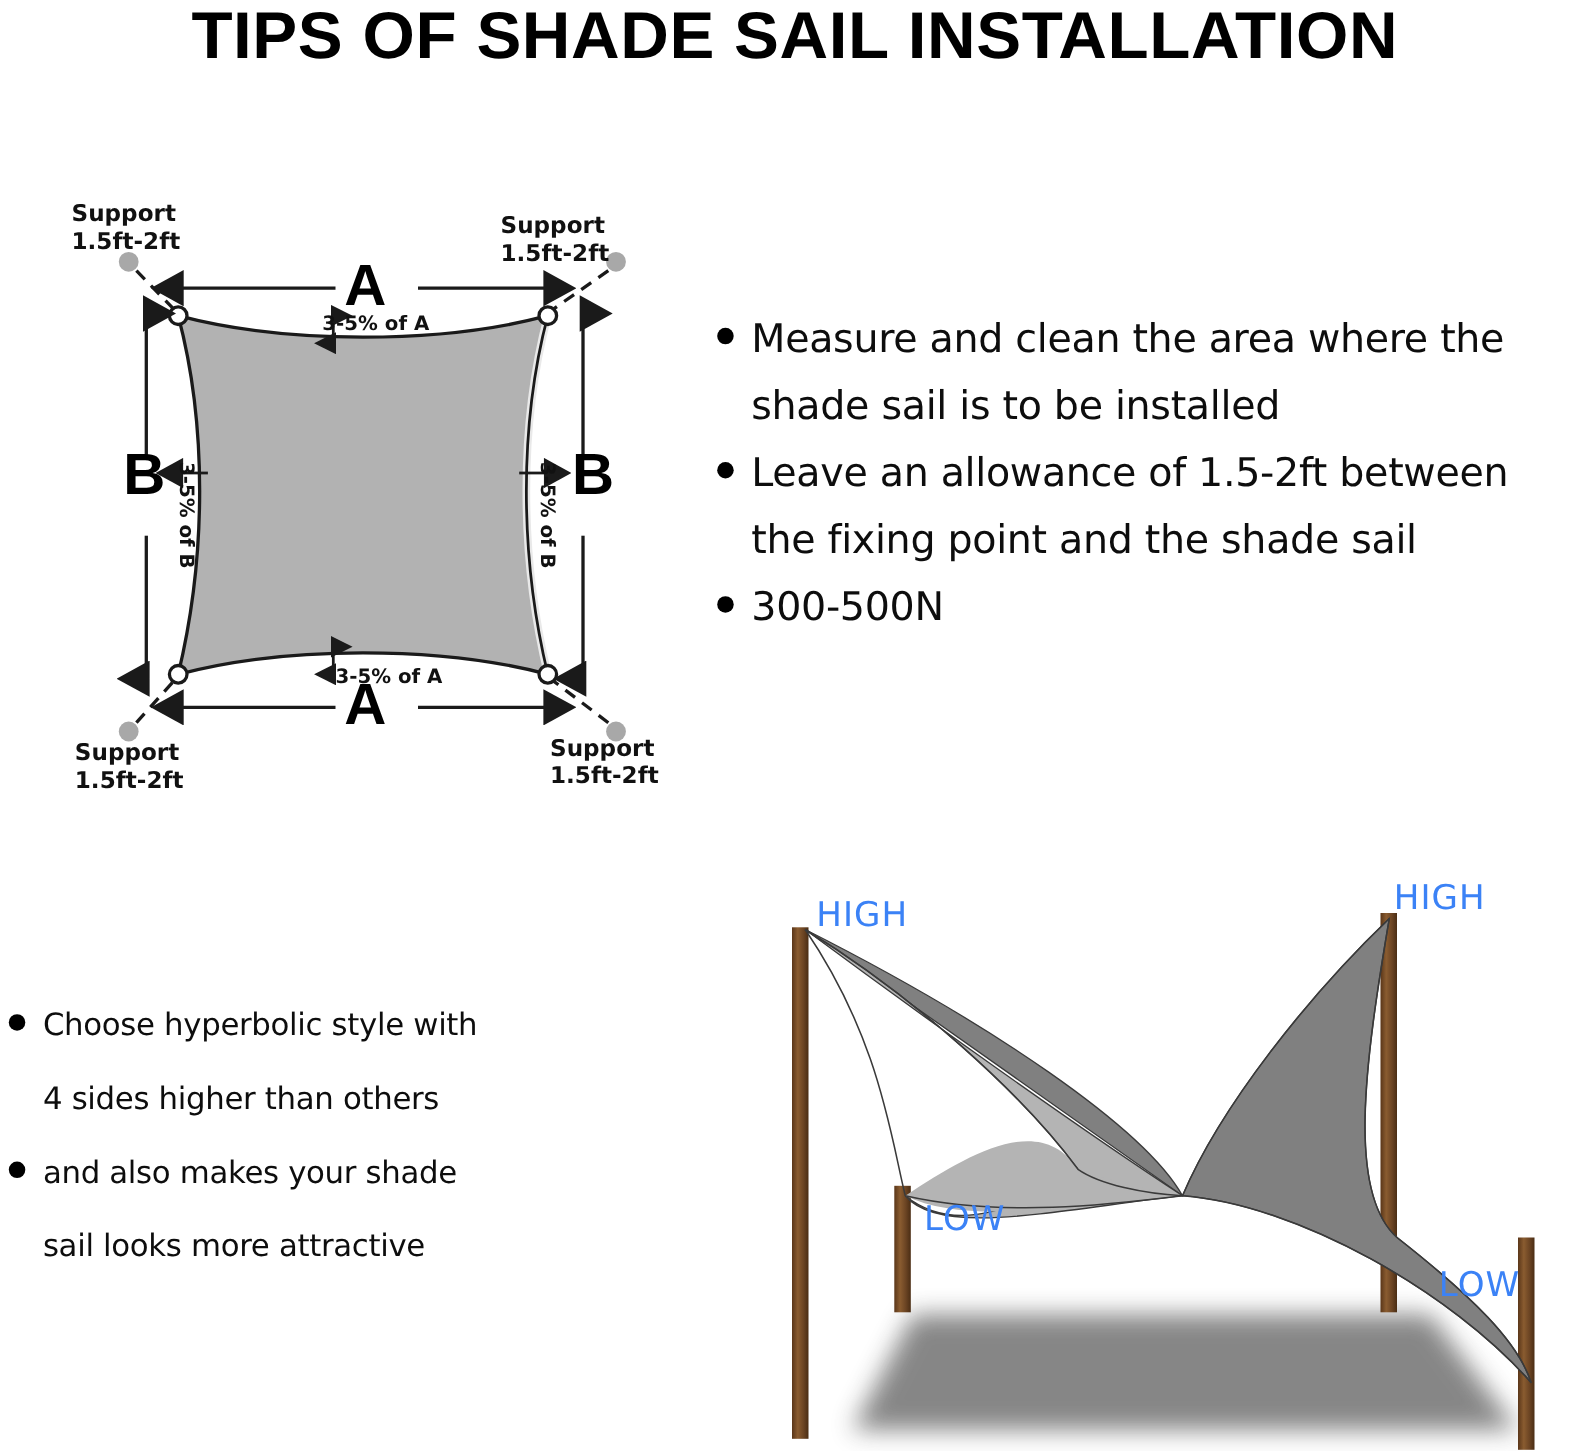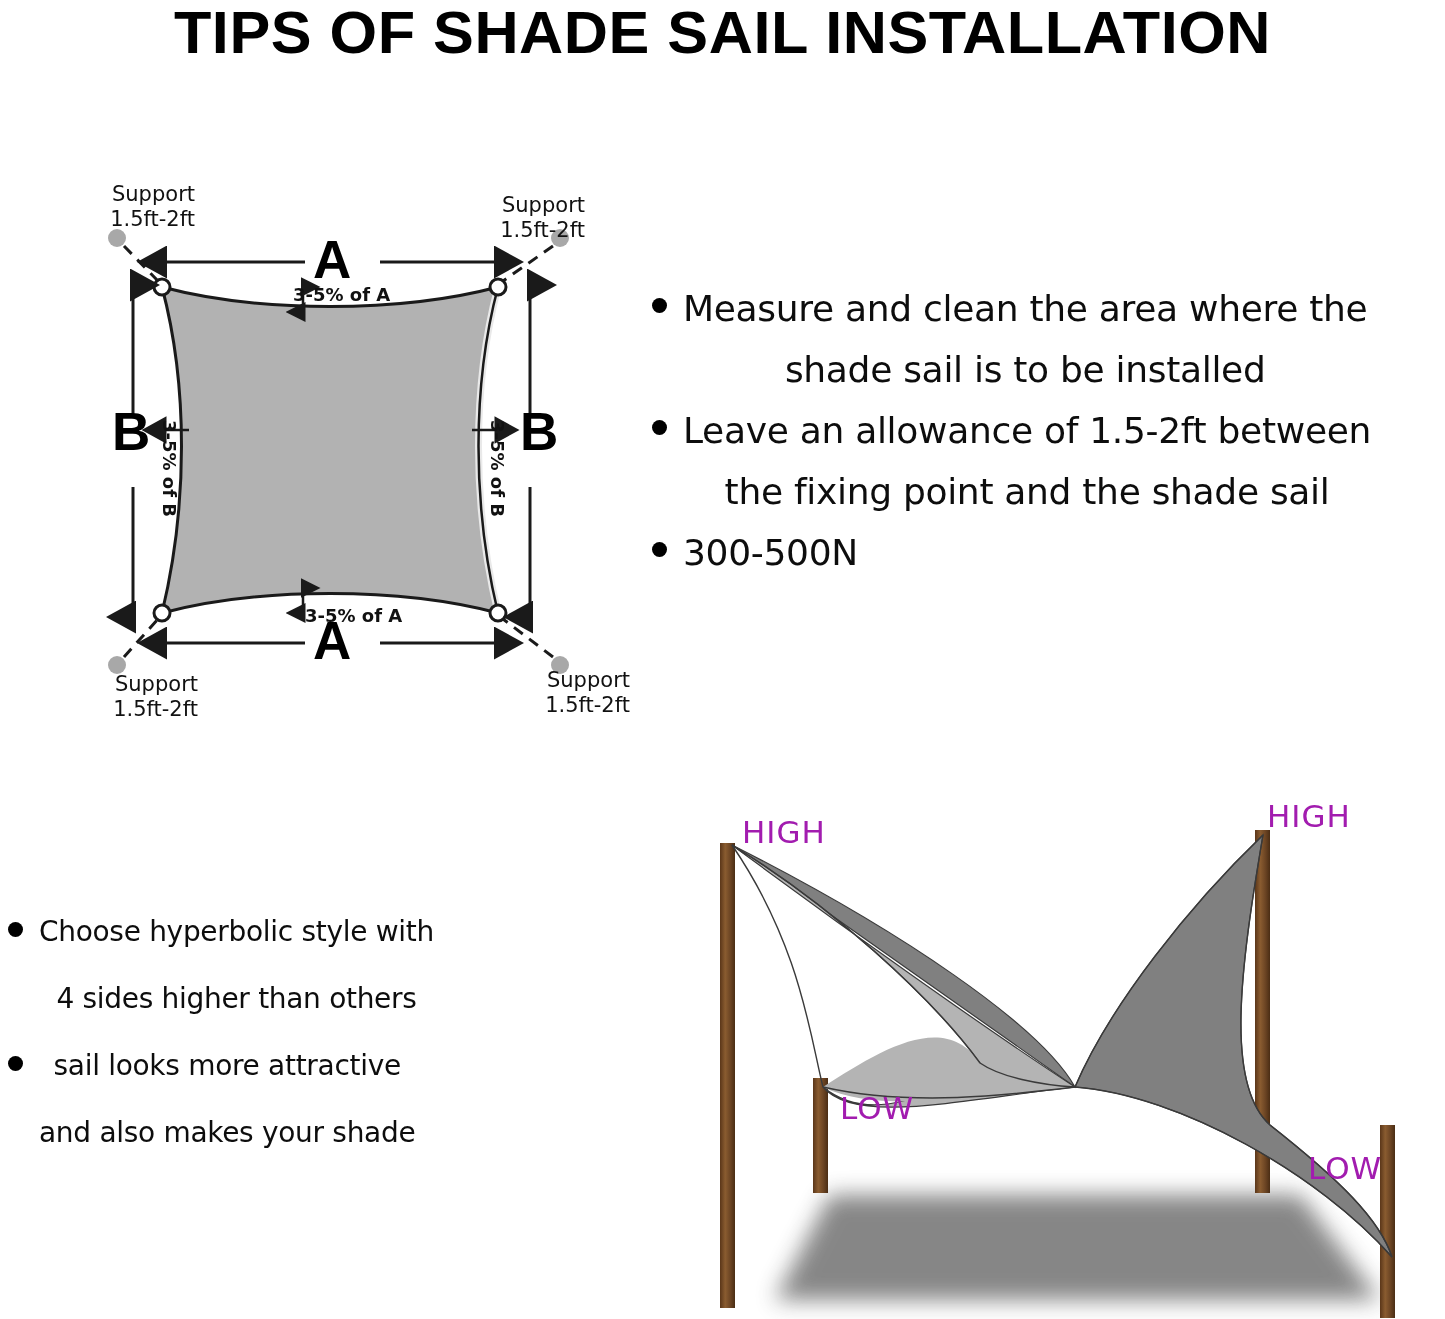--- a/index.html
+++ b/index.html
@@ -10,22 +10,22 @@
   #title{
     position:absolute;left:0;top:2px;width:1445px;text-align:center;
     font-family:"Liberation Sans","DejaVu Sans",sans-serif;
     font-weight:bold;font-size:60px;letter-spacing:0.5px;
     transform:scaleX(1.02);transform-origin:center top;
     line-height:62px;white-space:nowrap;color:#000;
   }
 
   
   .supp{
-    position:absolute;font-size:21px;line-height:25px;font-weight:400;
-    text-align:right;white-space:nowrap;color:#111;
+    position:absolute;font-size:21px;line-height:25px;font-weight:700;
+    text-align:left;white-space:nowrap;color:#111;
     font-family:"DejaVu Sans",sans-serif;
   }
   .dim-letter{
     position:absolute;font-family:"Liberation Sans","DejaVu Sans",sans-serif;
     font-weight:bold;font-size:53px;line-height:53px;color:#000;
   }
   .pct{
     position:absolute;font-size:18px;font-weight:600;white-space:nowrap;
     color:#111;font-family:"DejaVu Sans",sans-serif;
   }
@@ -35,36 +35,35 @@
   .bullets{position:absolute;}
   .bullet-row{display:flex;align-items:flex-start;}
   .dot{
     width:15px;height:15px;border-radius:50%;background:#000;
     flex:0 0 15px;margin-top:20px;margin-right:16px;
   }
   .btext{
     font-size:37px;line-height:61px;color:#0d0d0d;
     font-family:"DejaVu Sans",sans-serif;font-weight:400;
     letter-spacing:-0.3px;
-    text-align:center;
   }
   #bullets-right{left:652px;top:278px;width:800px;}
   #bullets-right .btext{font-size:36px;line-height:61px;}
   #bullets-left{left:8px;top:898px;width:620px;}
   #bullets-left .btext{font-size:28px;line-height:67px;}
   #bullets-left .dot{margin-top:24px;}
 
   
   #sq-diagram{position:absolute;left:60px;top:175px;width:570px;height:560px;}
 
   
   #hyp{position:absolute;left:680px;top:795px;width:765px;height:524px;}
   .hl{
     position:absolute;font-family:"DejaVu Sans",sans-serif;
-    font-weight:400;font-size:31px;line-height:31px;color:#a21caf;
+    font-weight:400;font-size:31px;line-height:31px;color:#3b82f6;
     letter-spacing:1px;white-space:nowrap;
   }
 </style>
 </head>
 <body>
 
 <div id="title">TIPS OF SHADE SAIL INSTALLATION</div>
 
 <div id="sq-diagram">
   <svg width="570" height="560" viewBox="0 0 570 560">
@@ -189,22 +188,22 @@
   <div class="bullet-row">
     <div class="dot"></div>
     <div class="btext">
       <div>Choose hyperbolic style with</div>
       <div>4 sides higher than others</div>
     </div>
   </div>
   <div class="bullet-row">
     <div class="dot"></div>
     <div class="btext">
+      <div>and also makes your shade</div>
       <div>sail looks more attractive</div>
-      <div>and also makes your shade</div>
     </div>
   </div>
 </div>
 
 <div id="hyp">
   <svg width="765" height="524" viewBox="0 0 765 524">
     <defs>
       <linearGradient id="postGrad" x1="0" y1="0" x2="1" y2="0">
         <stop offset="0%" stop-color="#5a3619"></stop>
         <stop offset="35%" stop-color="#8a5c30"></stop>

